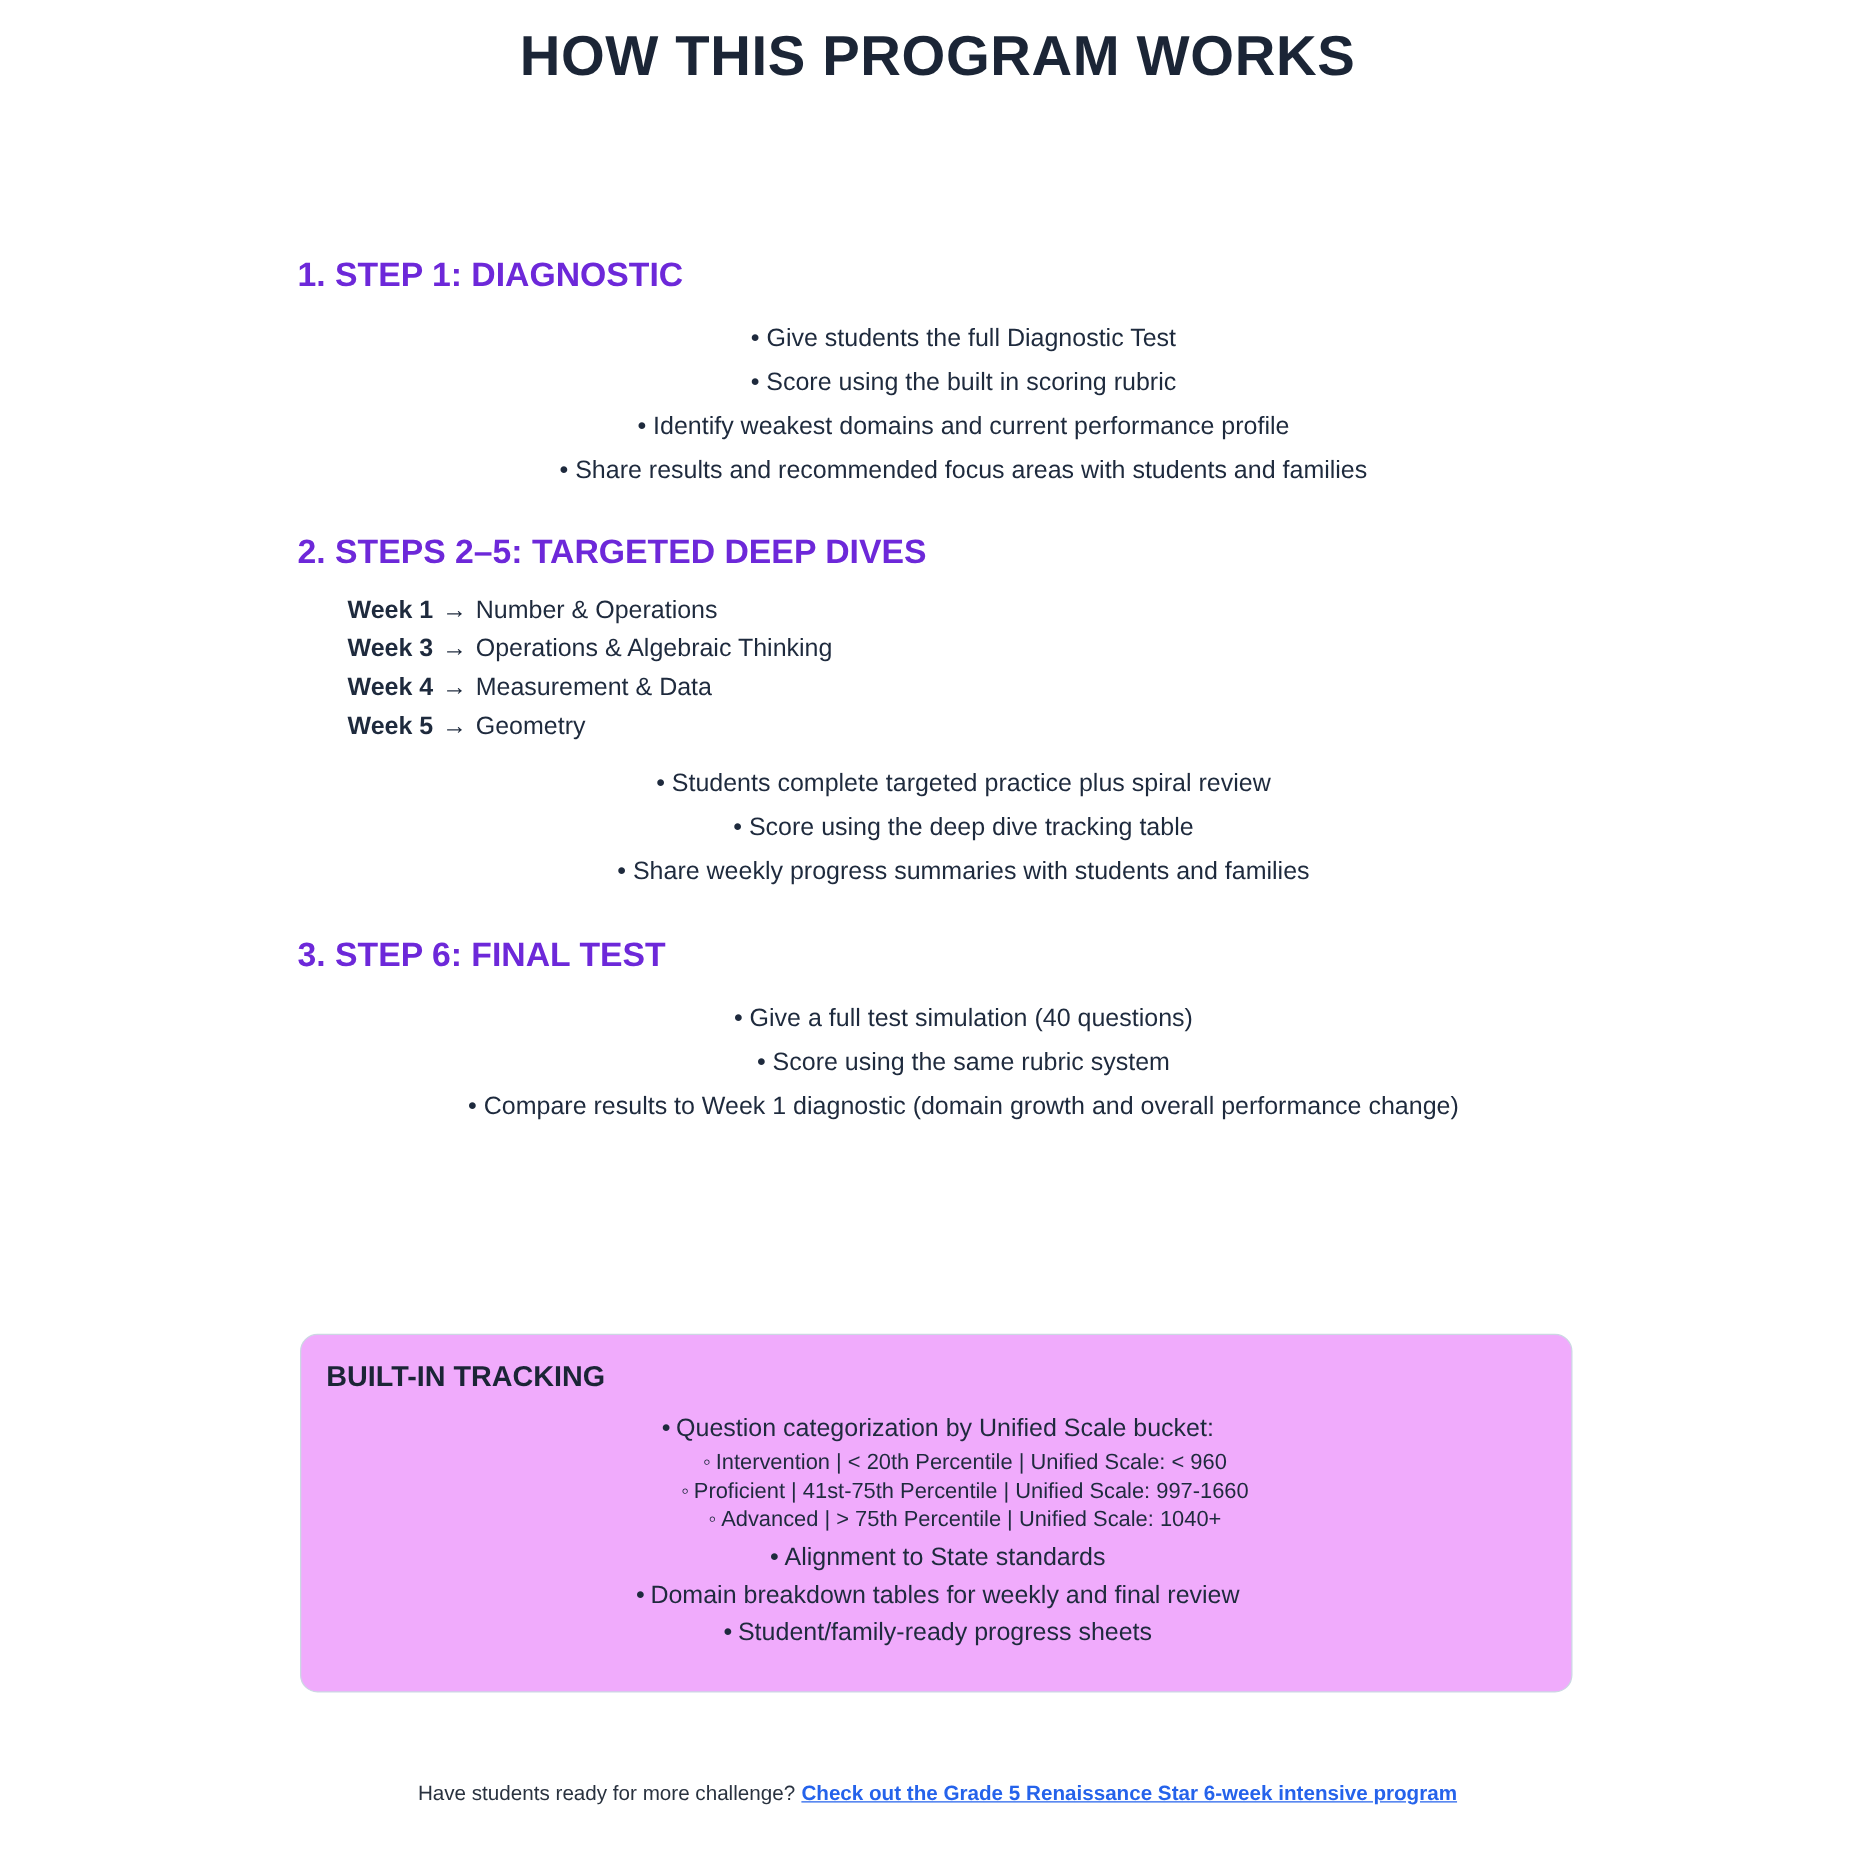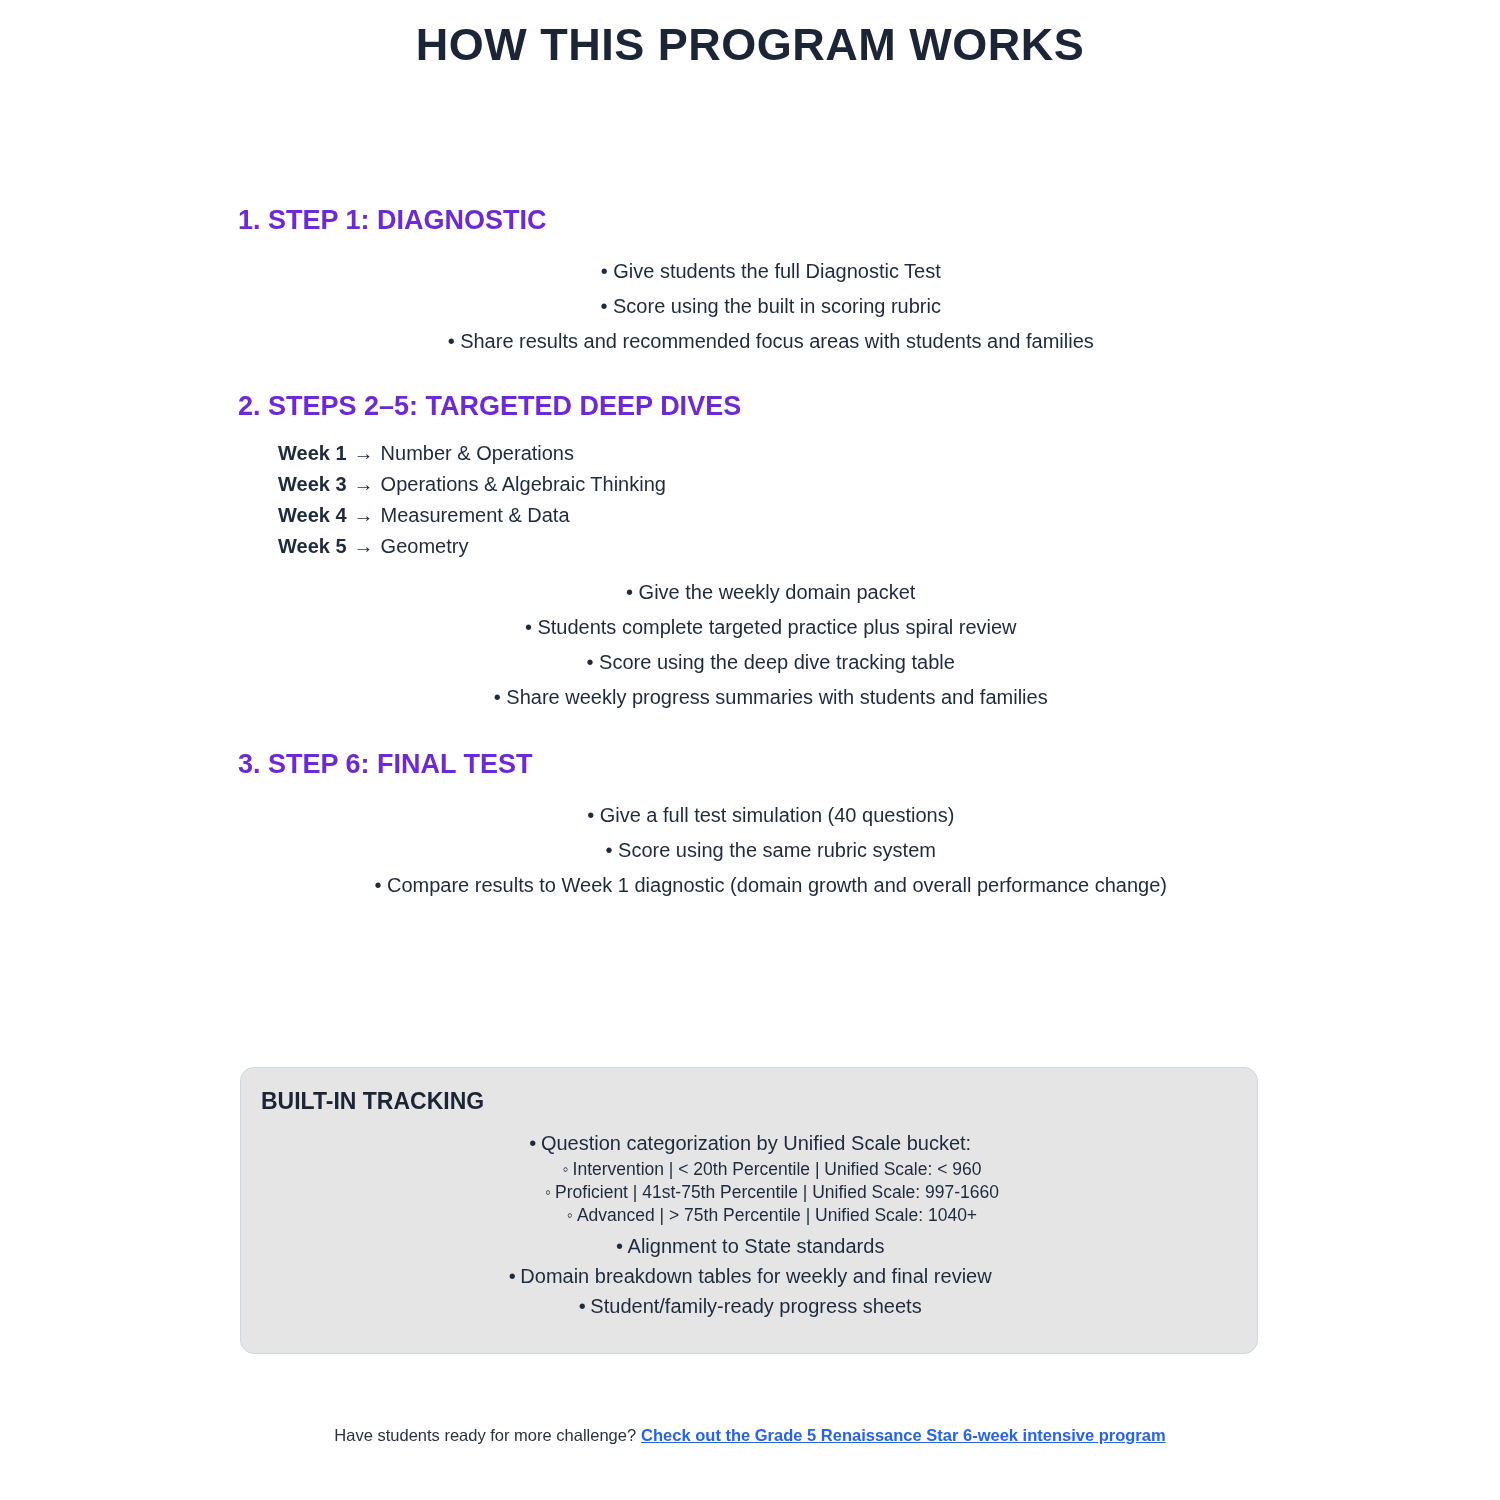--- a/index.html
+++ b/index.html
@@ -66,21 +66,21 @@
     line-height: 31px;
     white-space: nowrap;
   }
   .week-label { font-weight: bold; }
   .arrow-glyph { margin: 0 7px; }
   .s2 ul.bullets { margin-top: 13px; }
   .tracking-box {
     box-sizing: border-box;
     margin: 164px 0 0 240px;
     width: 1018px;
-    background: #e5e5e5;
+    background: #f0abfc;
     border: 1.5px solid #ccd7e3;
     border-radius: 14px;
     padding: 22px 28px 32px 20px;
   }
   .tracking-heading {
     margin: 0;
     font-size: 23px;
     font-weight: bold;
     color: #1b2536;
     line-height: 1;
@@ -128,34 +128,34 @@
 
   <h1 class="title">HOW THIS PROGRAM WORKS</h1>
 
   <div class="sections">
 
     <div class="s1">
       <h2 class="section-heading">1. STEP 1: DIAGNOSTIC</h2>
       <ul class="bullets">
         <li><span class="bullet-marker">•</span><span>Give students the full Diagnostic Test</span></li>
         <li><span class="bullet-marker">•</span><span>Score using the built in scoring rubric</span></li>
+        <li><span class="bullet-marker">•</span><span>Identify weakest domains and current performance profile</span></li>
         <li><span class="bullet-marker">•</span><span>Share results and recommended focus areas with students and families</span></li>
       </ul>
     </div>
 
     <div class="s2">
       <h2 class="section-heading">2. STEPS 2–5: TARGETED DEEP DIVES</h2>
       <div class="weeks">
         <div class="week-row"><span class="week-label">Week 1</span><span class="arrow-glyph">→</span><span>Number &amp; Operations</span></div>
         <div class="week-row"><span class="week-label">Week 3</span><span class="arrow-glyph">→</span><span>Operations &amp; Algebraic Thinking</span></div>
         <div class="week-row"><span class="week-label">Week 4</span><span class="arrow-glyph">→</span><span>Measurement &amp; Data</span></div>
         <div class="week-row"><span class="week-label">Week 5</span><span class="arrow-glyph">→</span><span>Geometry</span></div>
       </div>
       <ul class="bullets">
-        <li><span class="bullet-marker">•</span><span>Give the weekly domain packet</span></li>
         <li><span class="bullet-marker">•</span><span>Students complete targeted practice plus spiral review</span></li>
         <li><span class="bullet-marker">•</span><span>Score using the deep dive tracking table</span></li>
         <li><span class="bullet-marker">•</span><span>Share weekly progress summaries with students and families</span></li>
       </ul>
     </div>
 
     <div class="s3">
       <h2 class="section-heading">3. STEP 6: FINAL TEST</h2>
       <ul class="bullets">
         <li><span class="bullet-marker">•</span><span>Give a full test simulation (40 questions)</span></li>

